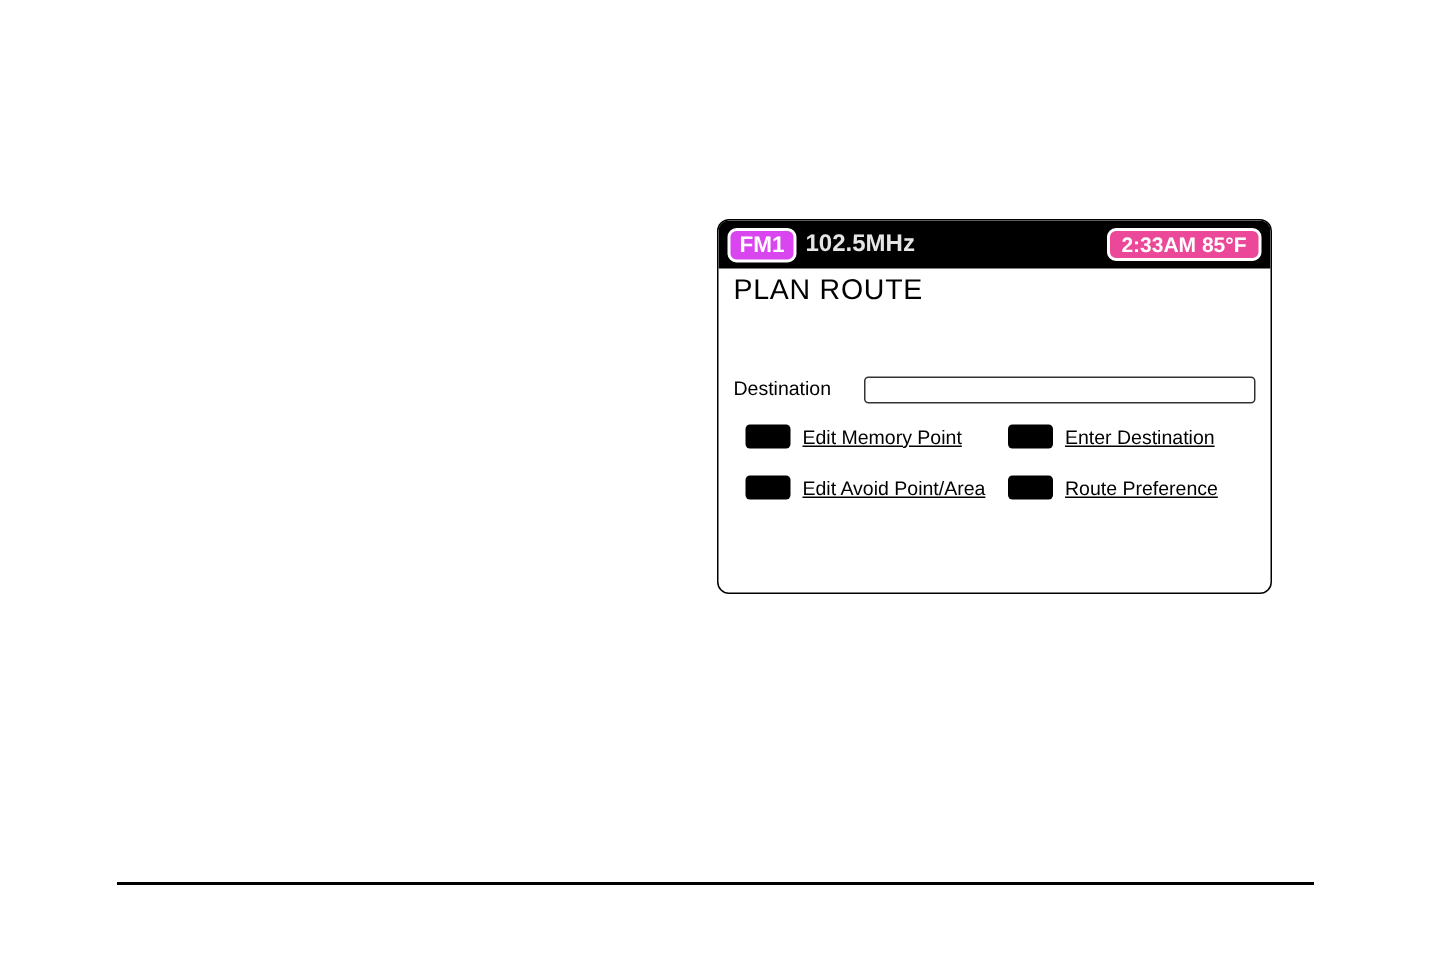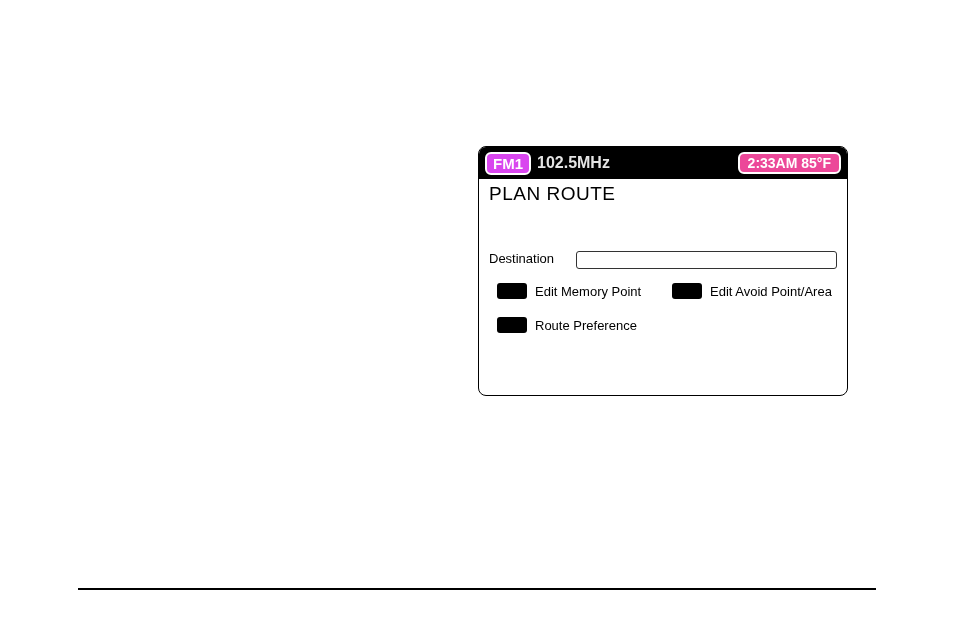--- a/index.html
+++ b/index.html
@@ -92,20 +92,21 @@
     .opt-box {
       width: 30px;
       height: 16px;
       background: #000;
       border-radius: 3px;
       flex-shrink: 0;
     }
     .opt-label {
       font-size: 13px;
       white-space: nowrap;
+      text-decoration: underline;
     }
     .rule {
       position: absolute;
       left: 78px;
       right: 78px;
       top: 588px;
       height: 2px;
       background: #000;
     }
   </style>
@@ -126,20 +127,24 @@
     <span class="dest-field"></span>
   </div>
 
   <div class="options">
     <div class="opt">
       <span class="opt-box"></span>
       <span class="opt-label">Edit Memory Point</span>
     </div>
     <div class="opt">
       <span class="opt-box"></span>
+      <span class="opt-label">Enter Destination</span>
+    </div>
+    <div class="opt">
+      <span class="opt-box"></span>
       <span class="opt-label">Edit Avoid Point/Area</span>
     </div>
     <div class="opt">
       <span class="opt-box"></span>
       <span class="opt-label">Route Preference</span>
     </div>
   </div>
 </div>
 
 <div class="rule"></div>

